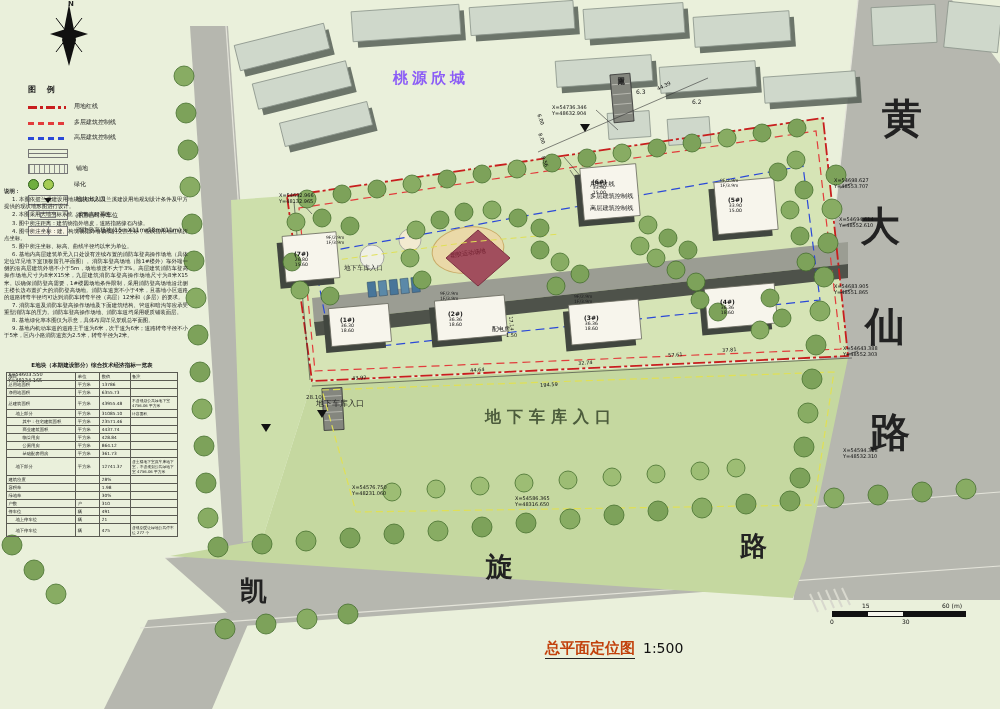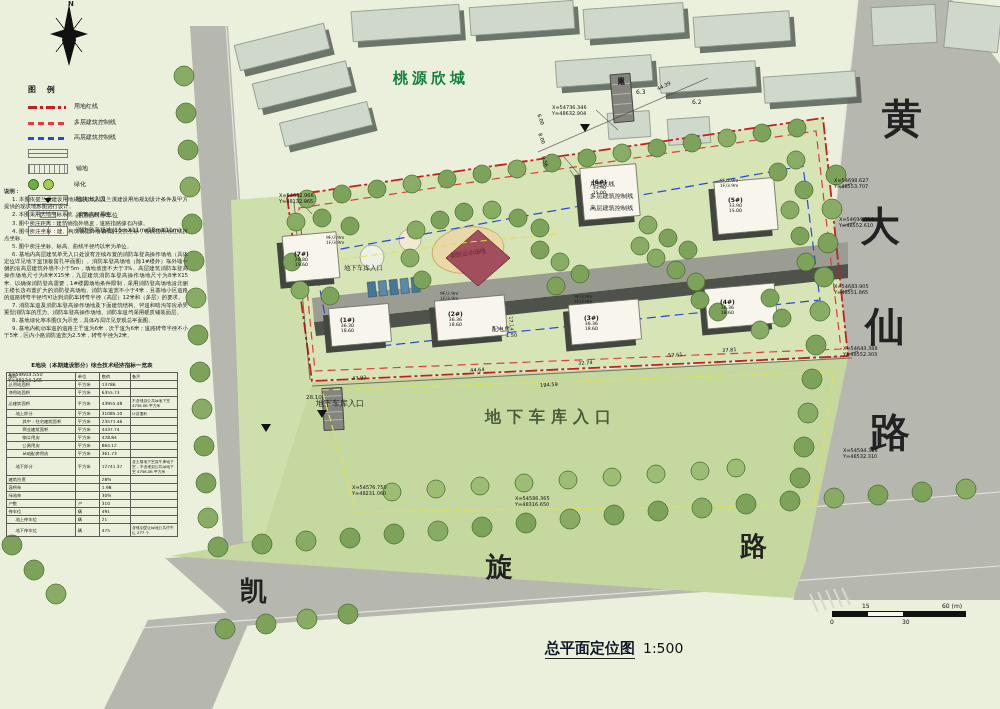--- a/index.html
+++ b/index.html
@@ -41,21 +41,21 @@
   #tablebox .c1{width:42%;} #tablebox .c2{width:13%;} #tablebox .c3{width:17%;} #tablebox .c4{width:28%;}
   #tablebox .note{font-size:3.8px;}
   
   .coord{position:absolute;font-size:5px;line-height:1.2;z-index:5;color:#111;}
   .dim{position:absolute;font-size:5px;z-index:5;color:#111;transform-origin:left top;}
   .bl{position:absolute;z-index:5;text-align:center;color:#111;}
   .bl .nm{font-size:6px;font-weight:bold;}
   .bl .hv{font-size:4.6px;}
   
   #title{position:absolute;left:545px;top:638px;z-index:6;}
-  #title .t{font-size:15px;font-weight:bold;border-bottom:1.5px solid #222;padding-bottom:1px;color:#0f172a;}
+  #title .t{font-size:15px;font-weight:bold;border-bottom:1.5px solid #222;padding-bottom:1px;color:#c2410c;}
   #title .s{font-size:14px;margin-left:8px;color:#111;}
   #scalebar{position:absolute;left:826px;top:602px;width:142px;z-index:6;font-size:6px;color:#111;}
   #scalebar .sbbar{position:absolute;top:9px;left:6px;width:132px;height:4px;border:0.8px solid #111;display:flex;}
   #scalebar .sbbar i{display:block;height:100%;}
   #scalebar .b1{width:35px;background:#111;} #scalebar .w1{width:35px;background:#f5f5ec;} #scalebar .b2{width:62px;background:#111;}
   #scalebar .sb15{position:absolute;left:36px;top:0;} #scalebar .sb60{position:absolute;left:116px;top:0;}
   #scalebar .sb0{position:absolute;left:4px;top:16px;} #scalebar .sb30{position:absolute;left:76px;top:16px;}
   #north{position:absolute;left:44px;top:2px;z-index:6;}
   #north .n{position:absolute;left:24px;top:-2px;font-size:7px;font-weight:bold;}
 </style>
@@ -514,21 +514,21 @@
     <span class="sb60">60 (m)</span>
     <div class="sbbar">
         <i class="b1"></i>
         <i class="w1"></i>
         <i class="b2"></i>
       </div>
     <span class="sb0">0</span>
     <span class="sb30">30</span>
   </div>
 
-<div class="lbl" style="left: 393px; top: 70px; font-size: 15px; letter-spacing: 4px; color: #15803d; font-weight: bold;">桃源欣城</div>
+<div class="lbl" style="left: 393px; top: 70px; font-size: 15px; letter-spacing: 4px; color: #8b5cf6; font-weight: bold;">桃源欣城</div>
     <div class="lbl" style="left: 485px; top: 408px; font-size: 16px; letter-spacing: 6px; color: rgb(76, 92, 60); font-weight: bold;">地下车库入口</div>
     <div class="lbl" style="left: 344px; top: 265px; font-size: 6.5px;">地下车库入口</div>
     <div class="lbl" style="left: 316px; top: 400px; font-size: 8px;">地下车库入口</div>
     <div class="lbl vert" style="left: 616px; top: 72px; font-size: 7px;">地下车库入口</div>
     <div class="lbl" style="left: 450px; top: 250px; font-size: 6px; color: rgb(112, 31, 46); transform: rotate(-8deg);">塑胶运动场地</div>
     <div class="lbl" style="left: 492px; top: 326px; font-size: 6px;">配电房</div>
     <div class="lbl" style="left: 636px; top: 89px; font-size: 6px;">6.3</div>
     <div class="lbl" style="left: 692px; top: 99px; font-size: 6px;">6.2</div>
     <div class="lbl" style="left: 306px; top: 394px; font-size: 5.5px;">28.10</div>
     <div class="lbl" style="left: 590px; top: 181px; font-size: 6.2px;">用地红线</div>

